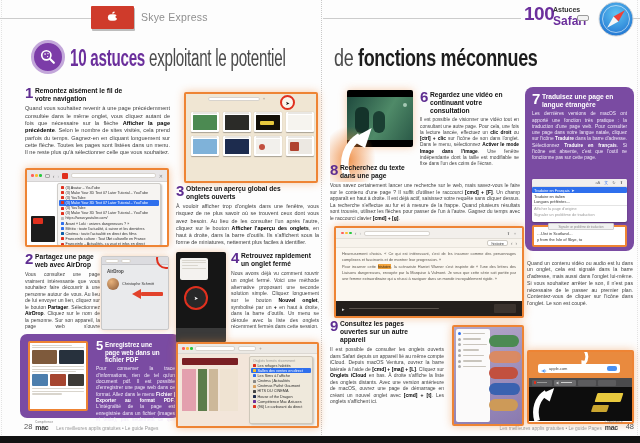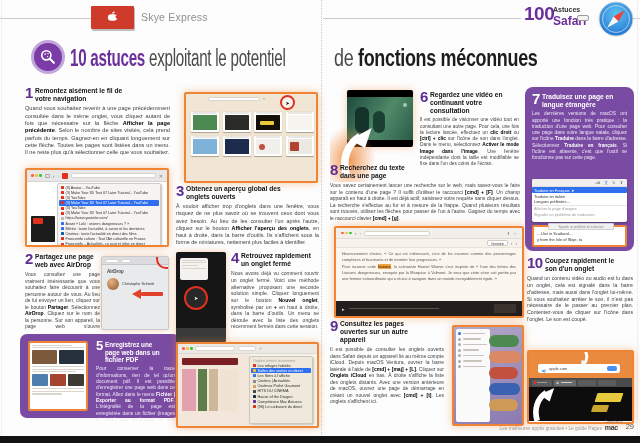--- a/index.html
+++ b/index.html
@@ -538,24 +538,20 @@
     <div class="abs" style="left:7px;top:138px;width:95px;height:22px;background:#fff;border:2px solid #ee8434;border-radius:2px;overflow:visible;">
       <div style="position:absolute;left:14px;top:-4px;width:66px;height:7px;background:#f1f1f1;border:1px solid #cfcfcf;border-radius:1px;font-size:2.9px;color:#8a8a8a;display:flex;align-items:center;justify-content:center;white-space:nowrap;overflow:hidden;">Signaler un problème de traduction</div>
       <div style="padding:4px 3px 0 3px;font-size: 4px;color:#333;line-height:1.4;">
         <div>…Uist in Scotland…</div>
         <div>y from the Isle of Skye, to</div>
       </div>
     </div>
   </div>
 
   <div class="abs" style="left:527px;top:257px;width:107px;">
-    <div class="thead">
-        <span class="tnum">10</span>
-      <span class="ttitle" style="width:86px;">Coupez rapidement le son d'un onglet</span>
-      </div>
     <div class="tbody" style="width:106px;height:62px;font-size:5.2px;">Quand un contenu vidéo ou audio est lu dans un onglet, cela est signalé dans la barre d'adresse, mais aussi dans l'onglet lui-même. Si vous souhaitez arrêter le son, il n'est pas nécessaire de le passer au premier plan. Contentez-vous de cliquer sur l'icône dans l'onglet. Le son est coupé.</div>
   </div>
 
   <div class="abs shot" style="left:527px;top:350px;width:107px;height:74px;">
     <div style="height:26px;background:#e98a3e;position:relative;">
       <div style="position:absolute;left:9px;top:12px;width:82px;height:9px;background:#fff;border-radius:2px;display:flex;align-items:center;gap:2px;padding:0 3px;">
         <span><svg width="6" height="6" viewBox="0 0 10 10">
               <polygon points="1,4 3,4 6,1.5 6,8.5 3,6 1,6" fill="#4a90f2"></polygon>
               <path d="M7.2 3 q1.8 2 0 4" stroke="#4a90f2" fill="none" stroke-width=".9"></path>
             </svg></span>
@@ -589,23 +585,31 @@
       <span style="position:absolute;right:24px;top:18px;width:16px;height:7px;background:#caa52f;transform:skewX(-18deg);border-radius:1px;"></span>
       <div style="position:absolute;left:2px;top:1px;">
         <svg width="26" height="34" viewBox="0 0 40 60">
             <path d="M8 58 C 2 38, 8 18, 24 8" stroke="#fff" stroke-width="10" fill="none"></path>
             <polygon points="12,12 38,0 30,24" fill="#fff"></polygon>
           </svg>
       </div>
     </div>
   </div>
 
+  <div class="abs footer" style="left:24px;top:421px;">
+    <span class="fpage">28</span>
+    <span class="brandlogo">
+      <span class="top">Compétence</span>
+      <span class="mac">mac</span>
+    </span>
+    <span>Les meilleures applis gratuites • Le guide Pages</span>
+  </div>
   <div class="abs footer" style="right:6px;top:421px;">
     <span>Les meilleures applis gratuites • Le guide Pages</span>
     <span class="brandlogo">
       <span class="top">Compétence</span>
       <span class="mac">mac</span>
     </span>
-    <span class="fpage">29</span>
+    <span class="fpage">48</span>
   </div>
 
   <div class="abs" id="bottom-bar"></div>
 </div>
 
 </body></html>

